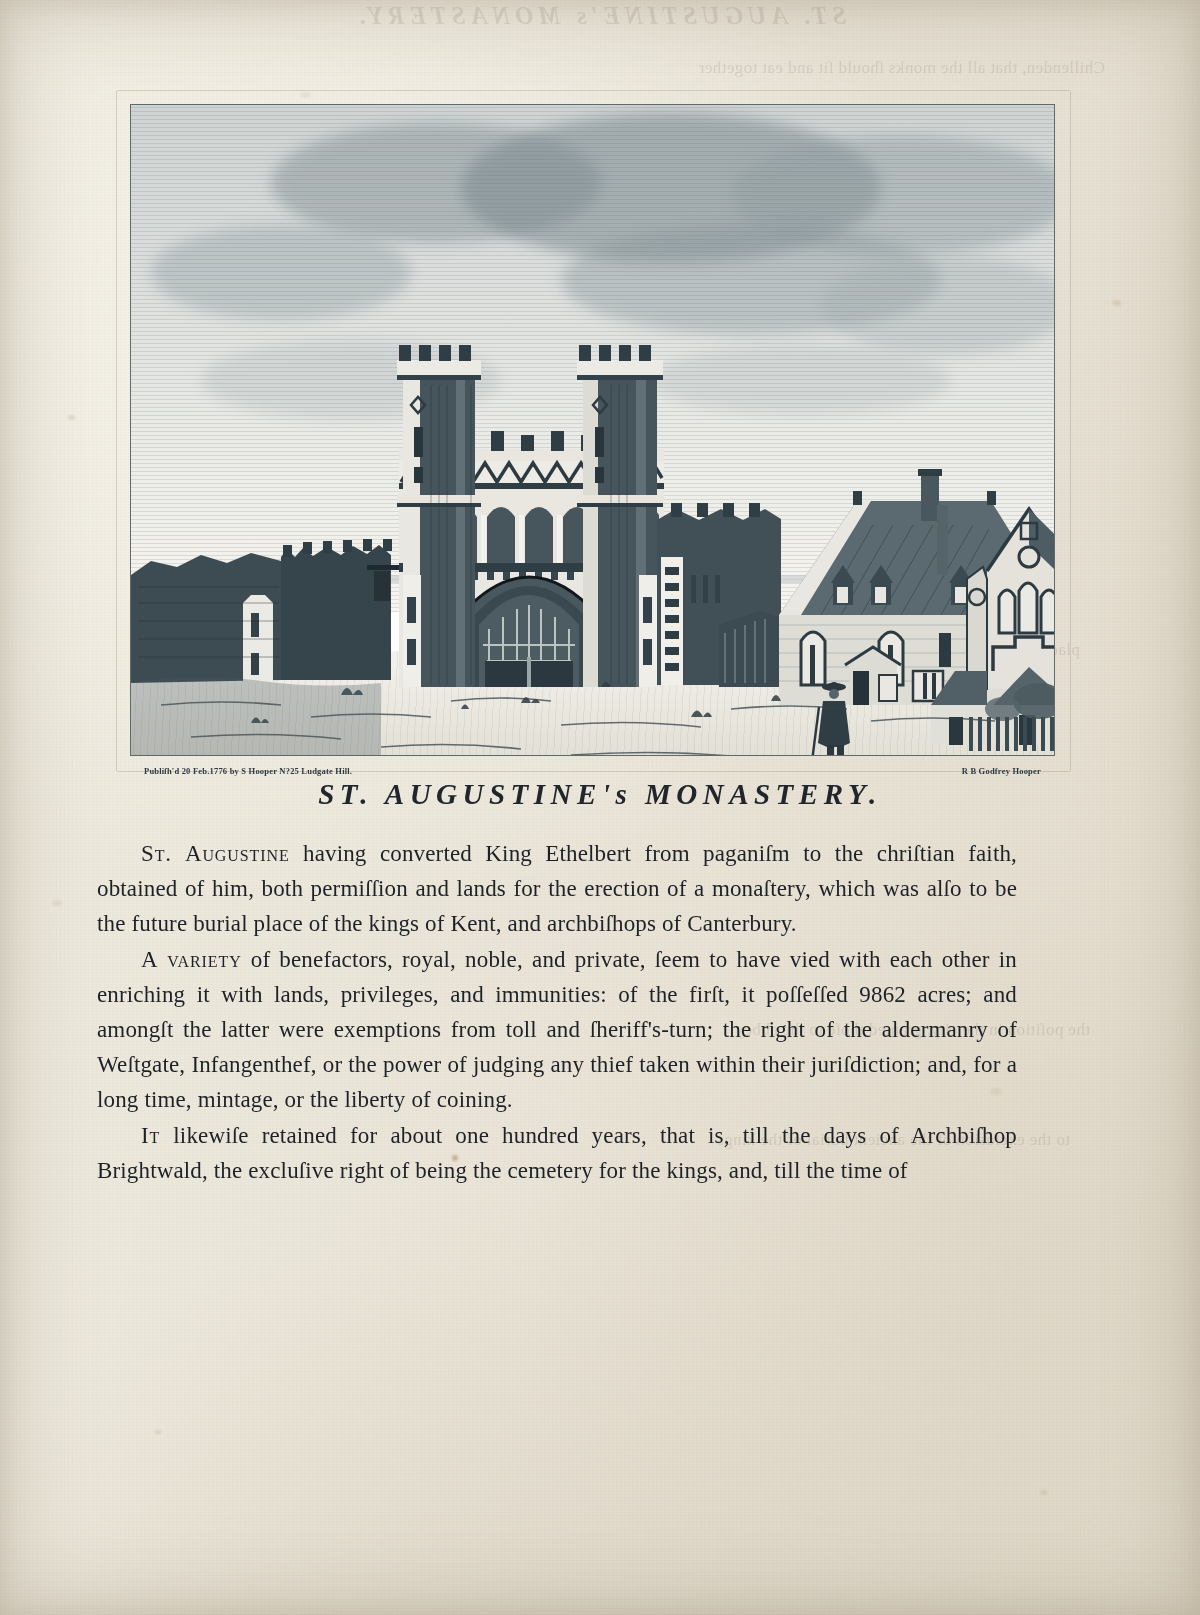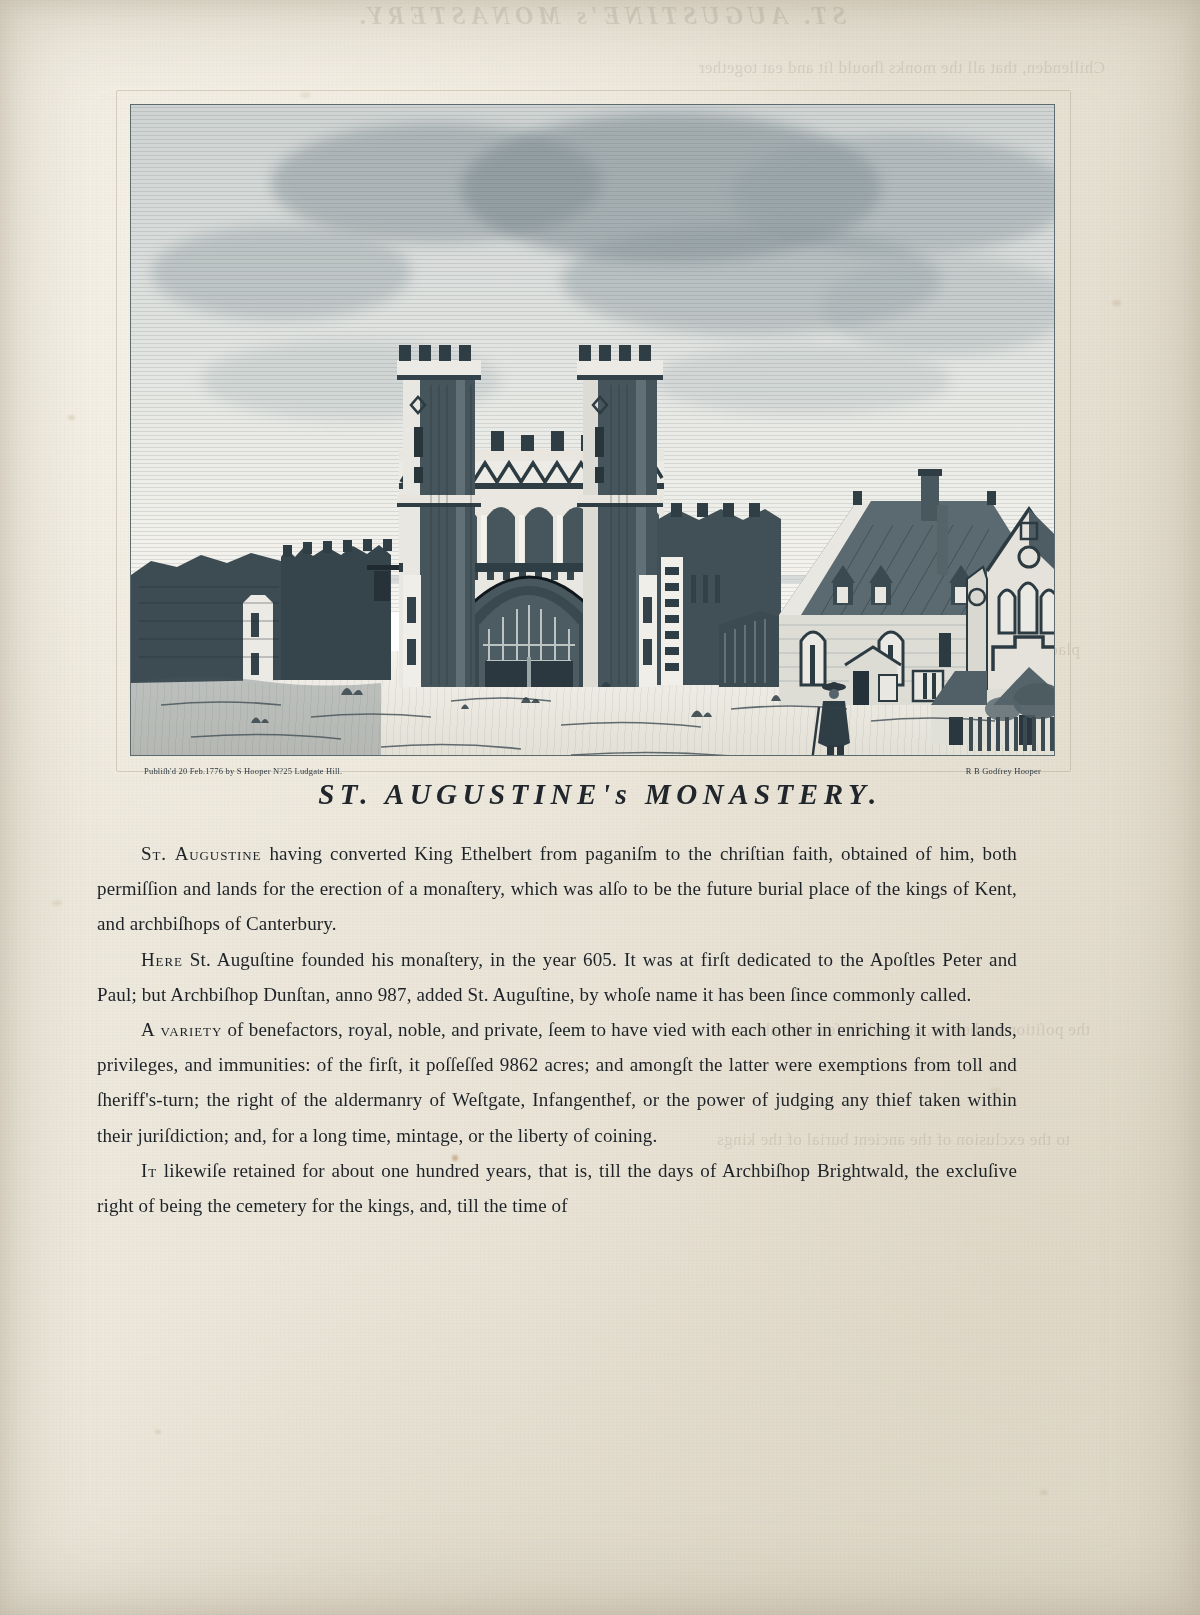--- a/index.html
+++ b/index.html
@@ -88,41 +88,41 @@
     position:absolute;left:0;bottom:0;right:0;height:16%;
     opacity:.5;
     background:
       repeating-linear-gradient(93deg, rgba(70,82,88,.16) 0px, rgba(70,82,88,.16) 1px, rgba(0,0,0,0) 1px, rgba(0,0,0,0) 7px);
   }
 
   
   .credit{
     position:absolute;bottom:-20px;
     font-size:8.5px;color:#2d3a42;white-space:nowrap;
-    font-family:"Liberation Serif", serif;letter-spacing:.2px;
+    font-family:"Liberation Serif", serif;letter-spacing:.2px;font-weight:bold;
   }
   #pub-credit{left:14px;}
   #engraver-credit{right:14px;}
 
   
   .plate-title{
     position:absolute;left:0;right:0;top:778px;
     text-align:center;
     font-family:"Liberation Serif", serif;
     font-style:italic;font-weight:700;
     font-size:29px;letter-spacing:5.5px;
     color:#20262b;
     white-space:nowrap;
   }
 
   
   .body-text{
     position:absolute;left:97px;top:836px;width:920px;
     color:#1d2227;
-    font-size:19px;
+    font-size:23px;
     line-height:35.2px;
     text-align:justify;
     text-justify:inter-word;
     letter-spacing:.15px;
   }
   .body-text p{margin:0;text-indent:44px;}
   .body-text p.first{text-indent:44px;}
   .sc{font-variant:small-caps;letter-spacing:.9px;}
 </style>
 </head>
@@ -548,23 +548,20 @@
   <div class="credit" id="engraver-credit">R B Godfrey Hooper</div>
 </div>
 
 <div class="plate-title">ST. AUGUSTINE's  MONASTERY.</div>
 
 <div class="body-text">
   <p class="first">
     <span class="sc">St. Augustine</span><span> having converted King Ethelbert from paganiſm to the chriſtian faith, obtained of him, both permiſſion and lands for the erection of a monaſtery, which was alſo to be the future burial place of the kings of Kent, and archbiſhops of Canterbury.</span>
   </p>
   <p>
-    <span class="sc">Here</span><span> St. Auguſtine founded his monaſtery, in the year 605.  It was at firſt dedicated to the Apoſtles Peter and Paul; but Archbiſhop Dunſtan, anno 987, added St. Auguſtine, by whoſe name it has been ſince commonly called.</span>
-  </p>
-  <p>
     <span class="sc">A variety</span><span> of benefactors, royal, noble, and private, ſeem to have vied with each other in enriching it with lands, privileges, and immunities: of the firſt, it poſſeſſed 9862 acres; and amongſt the latter were exemptions from toll and ſheriff's-turn; the right of the aldermanry of Weſtgate, Infangenthef, or the power of judging any thief taken within their juriſdiction; and, for a long time, mintage, or the liberty of coining.</span>
   </p>
   <p>
     <span class="sc">It</span><span> likewiſe retained for about one hundred years, that is, till the days of Archbiſhop Brightwald, the excluſive right of being the cemetery for the kings, and, till the time of</span>
   </p>
 </div>
 
 <div class="edge-shadow"></div>
 
 </body></html>

